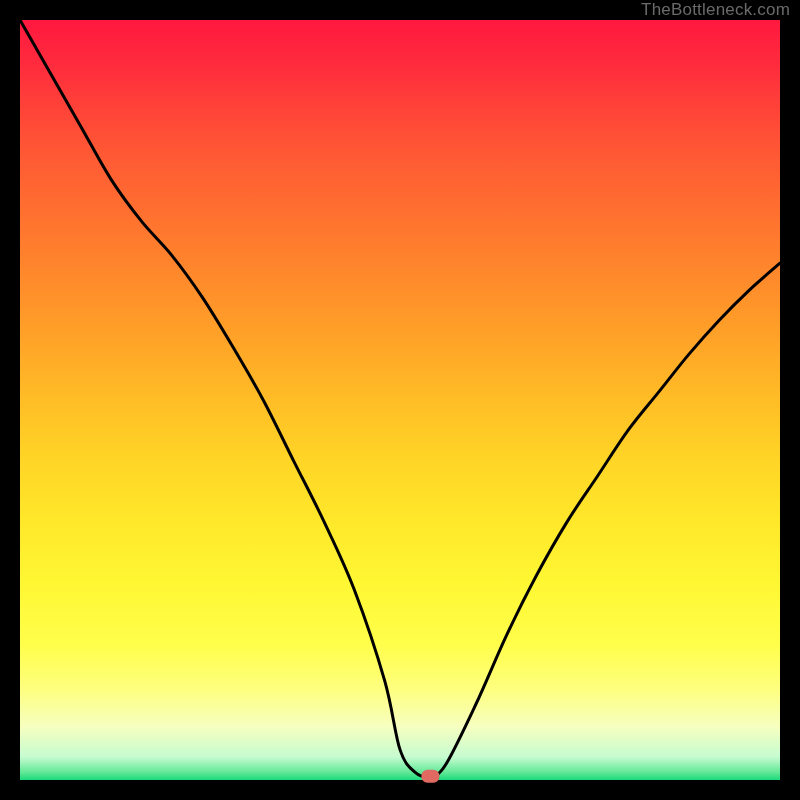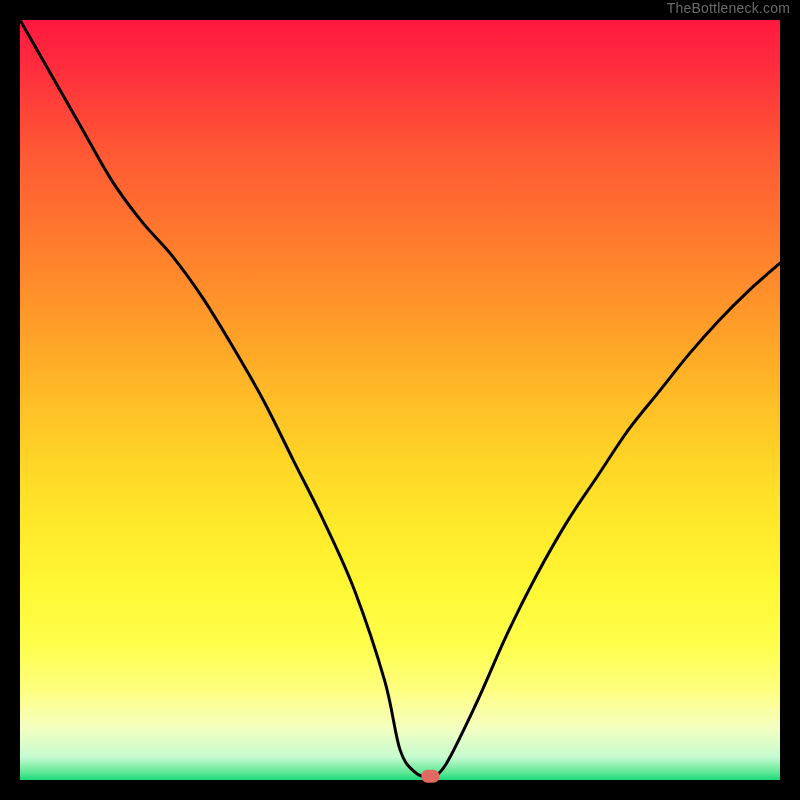--- a/index.html
+++ b/index.html
@@ -53,21 +53,21 @@
     overflow: visible;
   }
   .marker {
     fill: #e06a62;
   }
   .watermark {
     position: absolute;
     right: 10px;
     top: 0px;
     color: #6a6a6a;
-    font-size: 14px;
+    font-size: 17px;
     font-weight: 500;
     letter-spacing: 0.2px;
   }
 </style>
 </head>
 <body>
 
 <div class="outer">
   <div class="watermark">TheBottleneck.com</div>
   <div class="plot">

